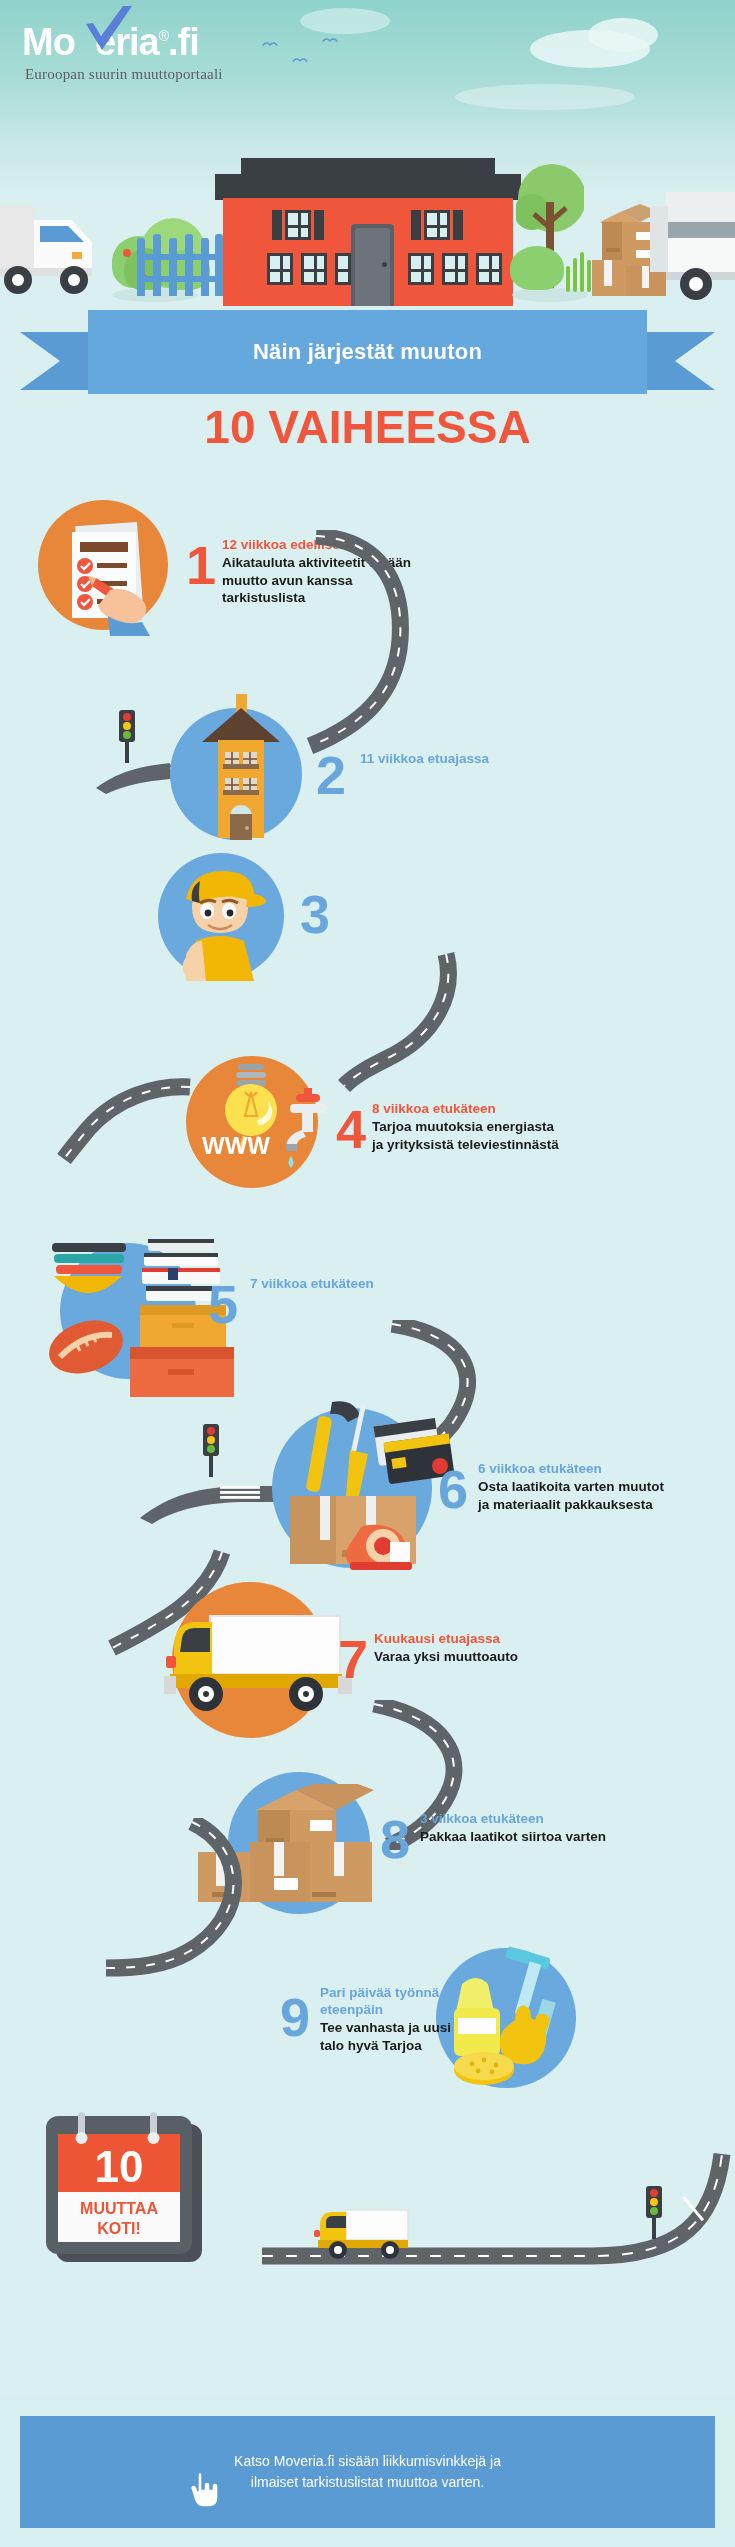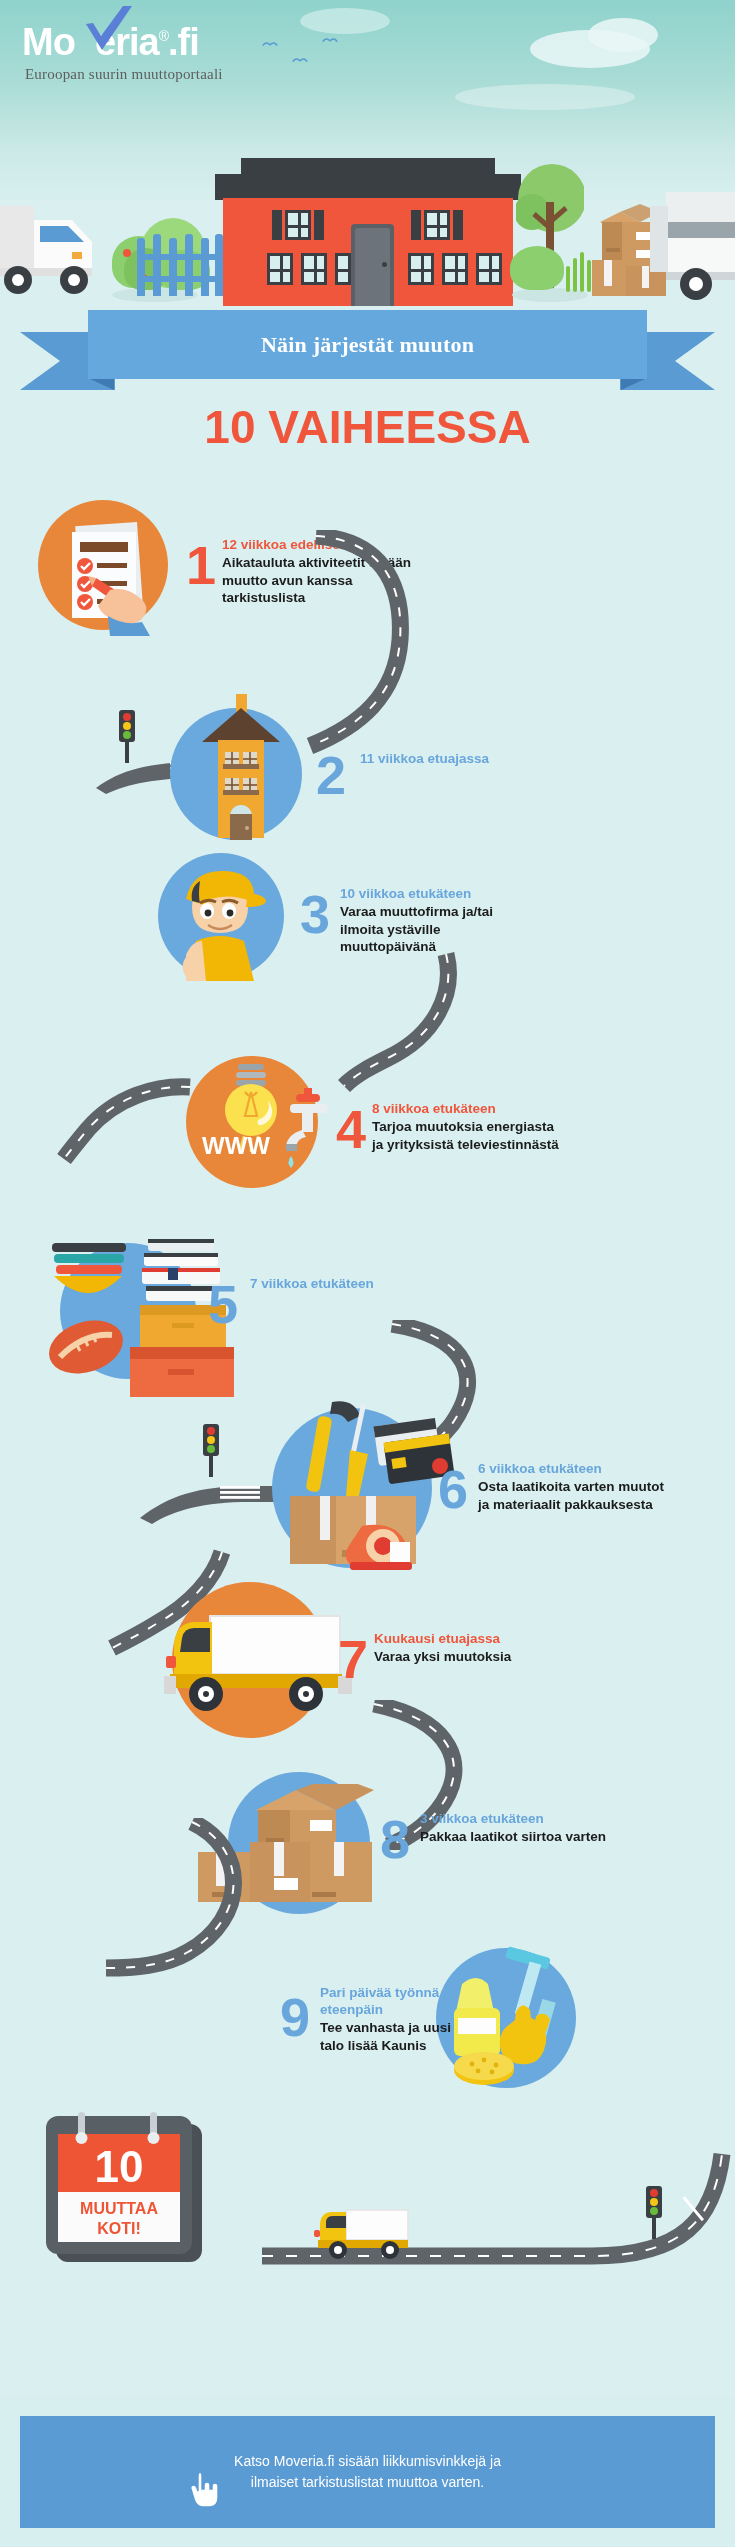--- a/index.html
+++ b/index.html
@@ -64,22 +64,22 @@
     position:absolute; left:20px; top:22px; width:95px; height:58px; background:#5a9bd4;
     clip-path: polygon(0 0, 100% 0, 100% 100%, 0 100%, 40px 50%);
   }
   .ribbon-tail-r {
     position:absolute; right:20px; top:22px; width:95px; height:58px; background:#5a9bd4;
     clip-path: polygon(0 0, 100% 0, calc(100% - 40px) 50%, 100% 100%, 0 100%);
   }
   .ribbon-fold-l { position:absolute; left:88px; top:68px; width:26px; height:12px; background:#3f7ab3; clip-path: polygon(0 0,100% 0,100% 100%);}
   .ribbon-fold-r { position:absolute; right:88px; top:68px; width:26px; height:12px; background:#3f7ab3; clip-path: polygon(0 0,100% 0,0 100%);}
   .ribbon-bar {
-    position:absolute; left:88px; top:0px; width:559px; height:69px; background:#65a8dd;
-    display:flex; align-items:center; justify-content:center;font-family:Liberation Serif, serif;
+    position:absolute; left:88px; top:0px; width:559px; height:84px; background:#65a8dd;
+    display:flex; align-items:center; justify-content:center;
   }
   .ribbon-text { color:#fff; font-size:22px; font-weight:bold; letter-spacing:.2px;}
   .big-title {
     position:absolute; left:0; top:400px; width:735px; text-align:center;
     color:#f0563c; font-size:46px; font-weight:bold; letter-spacing:0px;
   }
 
   
   .step { position:absolute; }
   .circ { position:absolute; border-radius:50%; }
@@ -393,24 +393,20 @@
         <circle cx="64" cy="54" r="3.4" fill="#2a2a2a"></circle>
       <path d="M34 44 q8 -5 16 -1" stroke="#8a5a2a" stroke-width="3" fill="none"></path>
       <path d="M56 43 q8 -4 16 1" stroke="#8a5a2a" stroke-width="3" fill="none"></path>
       <path d="M42 66 q12 8 24 0" stroke="#c98a5a" stroke-width="2.6" fill="none"></path>
       <path d="M30 82 q24 -10 48 0 l10 40 l-68 0 z" fill="#f2b705"></path>
       <path d="M20 96 q6 -14 16 -14 l4 40 l-20 0 z" fill="#f7d1a8"></path>
       <path d="M22 96 q-8 8 -4 18 q4 10 16 8 l2 -16 z" fill="#f7d1a8"></path>
       <rect x="24" y="96" width="12" height="20" rx="6" fill="#f7d1a8"></rect>
     </svg>
     <div class="num blue" style="left:300px; top:42px;">3</div>
-    <div class="txt" style="left:340px; top:40px;">
-      <div class="hd blue">10 viikkoa etukäteen</div>
-      <div class="bd">Varaa muuttofirma ja/tai ilmoita ystäville muuttopäivänä</div>
-    </div>
   </div>
 
   <svg class="road" style="left:338px; top:950px;" width="120" height="160" viewBox="0 0 120 160">
     <path d="M108 4 C118 44, 96 86, 50 108 C34 116, 18 124, 6 136" stroke="#5e6468" stroke-width="17" fill="none"></path>
     <path d="M108 4 C118 44, 96 86, 50 108 C34 116, 18 124, 6 136" stroke="#fff" stroke-width="2" fill="none" stroke-dasharray="9 11"></path>
   </svg>
   <svg class="road" style="left:56px; top:1075px;" width="140" height="90" viewBox="0 0 140 90">
     <path d="M134 12 C100 10, 60 22, 32 54 C22 66, 14 76, 8 84" stroke="#5e6468" stroke-width="17" fill="none"></path>
     <path d="M134 12 C100 10, 60 22, 32 54 C22 66, 14 76, 8 84" stroke="#fff" stroke-width="2" fill="none" stroke-dasharray="9 11"></path>
   </svg>
@@ -561,21 +557,21 @@
       <circle cx="54" cy="80" r="17" fill="#2e3339"></circle>
         <circle cx="54" cy="80" r="8" fill="#fff"></circle>
       <circle cx="54" cy="80" r="3" fill="#2e3339"></circle>
       <circle cx="154" cy="80" r="17" fill="#2e3339"></circle>
         <circle cx="154" cy="80" r="8" fill="#fff"></circle>
       <circle cx="154" cy="80" r="3" fill="#2e3339"></circle>
     </svg>
     <div class="num orange" style="left:338px; top:62px;">7</div>
     <div class="txt" style="left:374px; top:60px;">
       <div class="hd orange">Kuukausi etuajassa</div>
-      <div class="bd">Varaa yksi muutoksia</div>
+      <div class="bd">Varaa yksi muuttoauto</div>
     </div>
   </div>
 
   <svg class="road" style="left:352px; top:1700px;" width="130" height="150" viewBox="0 0 130 150">
     <path d="M22 4 C100 20, 120 66, 86 110 C72 128, 52 140, 36 146" stroke="#5e6468" stroke-width="17" fill="none"></path>
     <path d="M22 4 C100 20, 120 66, 86 110 C72 128, 52 140, 36 146" stroke="#fff" stroke-width="2" fill="none" stroke-dasharray="9 11"></path>
   </svg>
 
   <div class="step" style="left:0; top:1760px; width:735px; height:170px;">
     <div class="circ" style="left:228px; top:12px; width:142px; height:142px; background:#6aa9dd;"></div>
@@ -627,21 +623,21 @@
         <circle cx="32" cy="118" r="2.4"></circle>
           <circle cx="44" cy="114" r="2.4"></circle>
           <circle cx="56" cy="119" r="2.4"></circle>
         <circle cx="38" cy="125" r="2.4"></circle>
           <circle cx="52" cy="126" r="2.4"></circle>
       </g>
     </svg>
     <div class="num blue" style="left:280px; top:50px;">9</div>
     <div class="txt" style="left:320px; top:44px; width:150px;">
       <div class="hd blue">Pari päivää työnnä eteenpäin</div>
-      <div class="bd">Tee vanhasta ja uusi talo lisää Kaunis</div>
+      <div class="bd">Tee vanhasta ja uusi talo hyvä Tarjoa</div>
     </div>
   </div>
 
   <svg class="road" style="left:262px; top:2148px;" width="470" height="130" viewBox="0 0 470 130">
     <path d="M0 108 L330 108 C420 108, 452 72, 460 6" stroke="#5e6468" stroke-width="17" fill="none"></path>
     <path d="M0 108 L330 108 C420 108, 452 72, 460 6" stroke="#fff" stroke-width="2" fill="none" stroke-dasharray="11 13"></path>
     <g>
       <rect x="430" y="46" width="2.8" height="30" fill="#fff" transform="rotate(-40 431 61)"></rect>
     </g>
   </svg>

